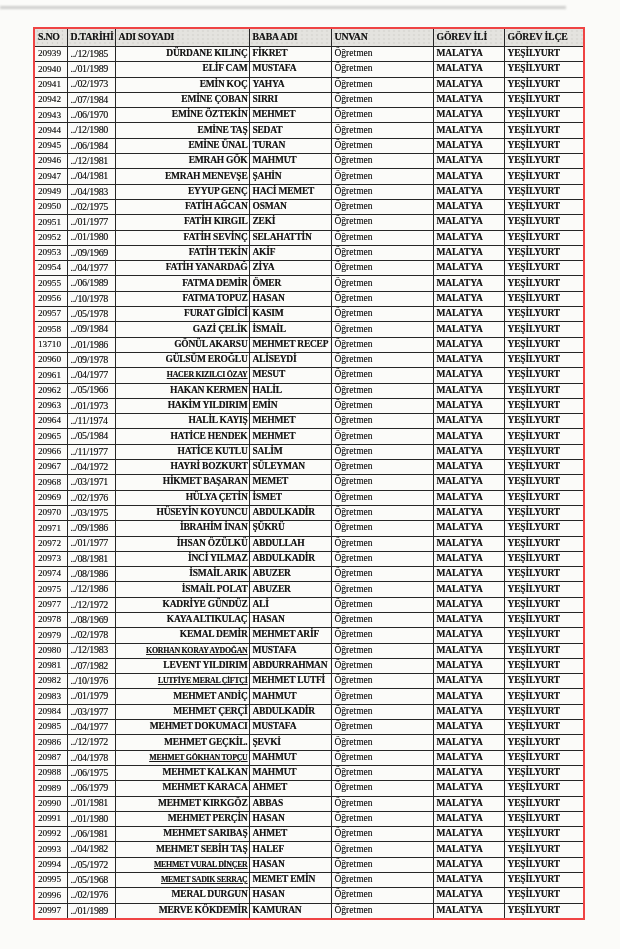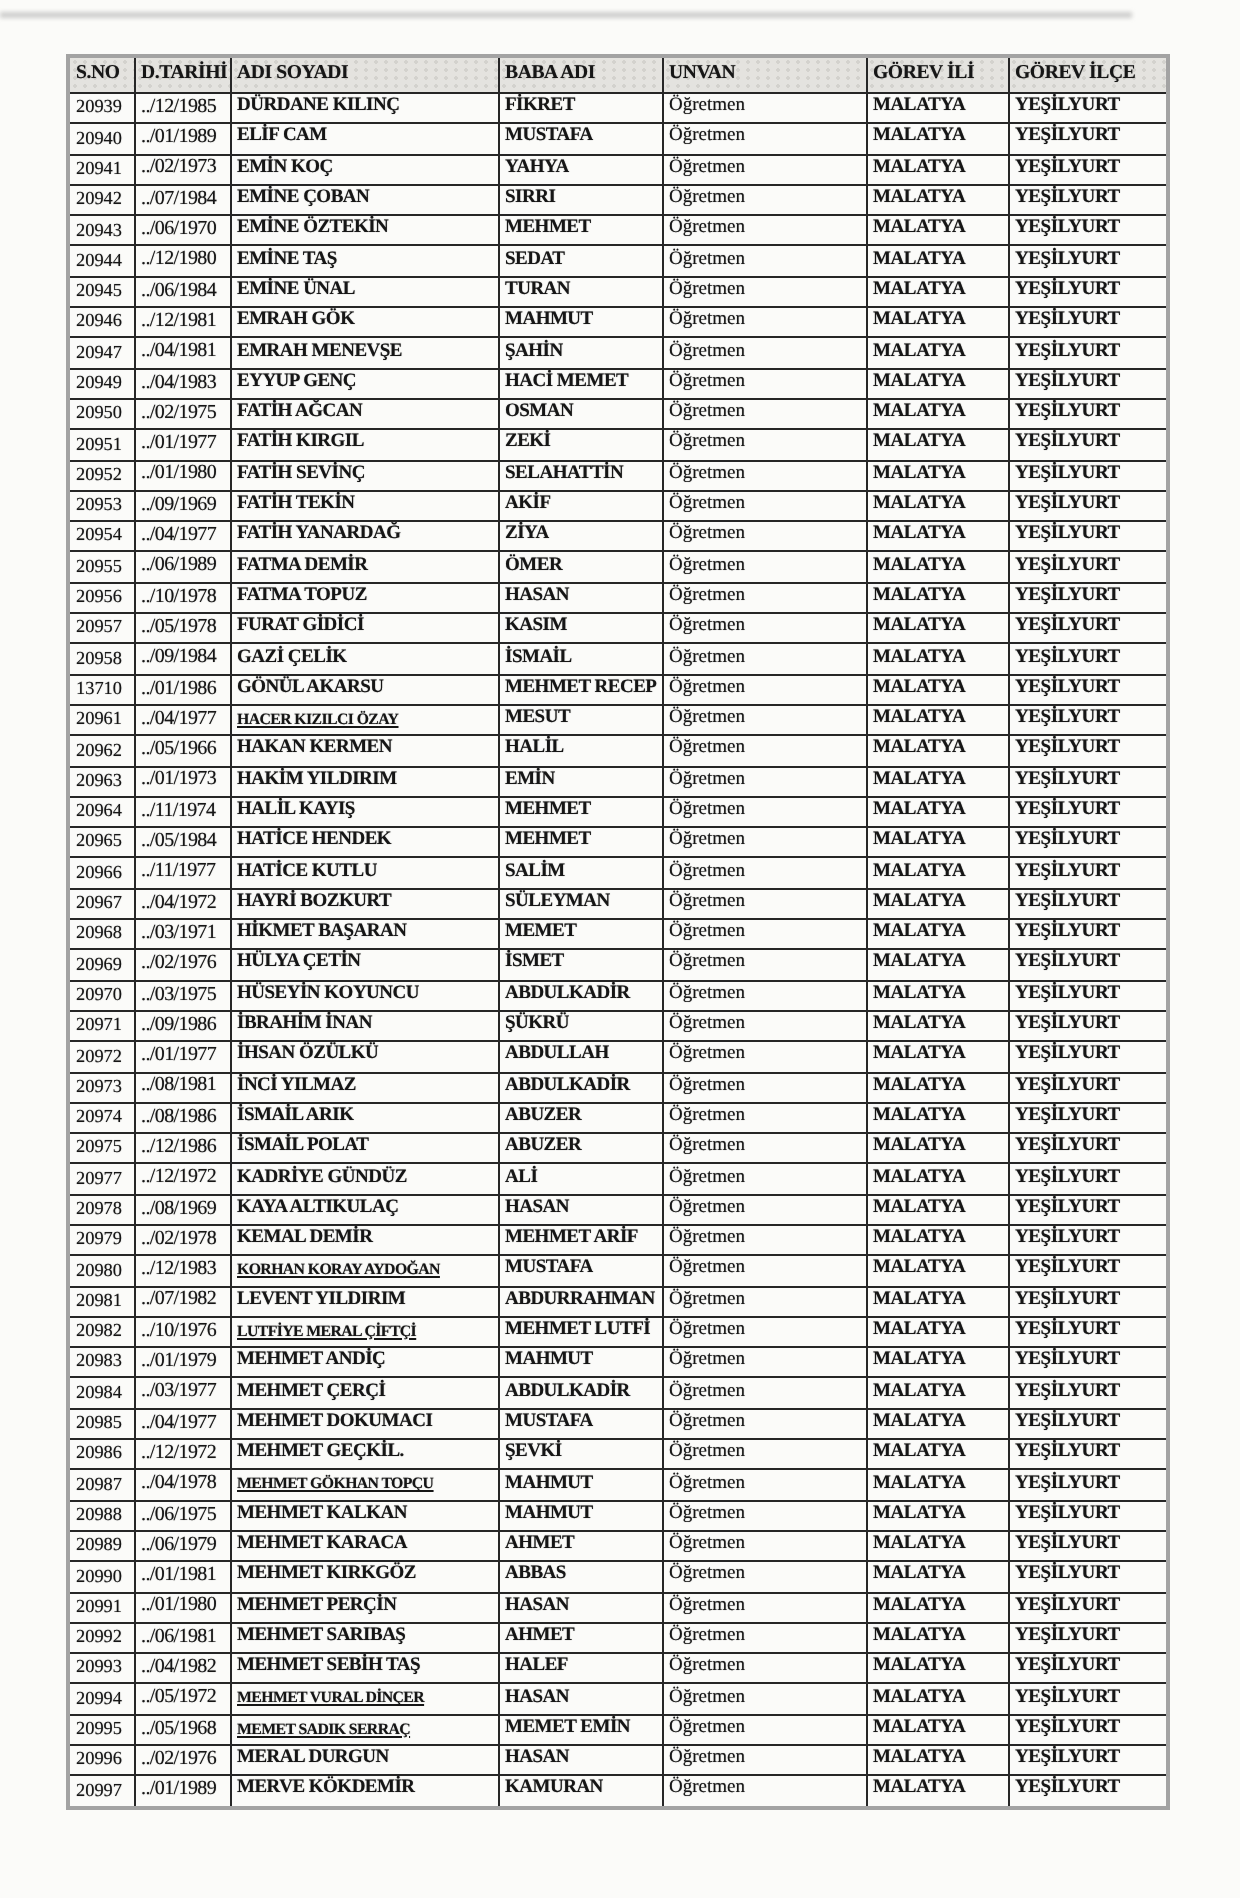--- a/index.html
+++ b/index.html
@@ -15,21 +15,21 @@
   .scan-streak{
     position:absolute;top:6px;left:0;width:566px;height:3px;
     background:rgba(140,140,140,0.40);
     filter:blur(1px);
   }
   table.roster{
     position:absolute;left:33px;top:27px;
     width:550px;
     border-collapse:collapse;
     table-layout:fixed;
-    border:2px solid #a3a3a3;
+    border:2px solid #ef4444;
   }
   col.c0{width:33px}
   col.c1{width:48px}
   col.c2{width:134px}
   col.c3{width:82px}
   col.c4{width:102px}
   col.c5{width:71px}
   col.c6{width:80px}
   .roster th,.roster td{
     border:1.4px solid #262626;
@@ -49,21 +49,21 @@
     background-color:#e4e3df;
     background-image:radial-gradient(rgba(60,60,55,0.10) 1px, transparent 1.2px);
     background-size:5px 4px;
   }
   .roster td{
     height:14.3px;
     font-size:9.5px;
   }
   td.c0{font-weight:400;font-size:9.2px;}
   td.c1{font-weight:400;font-size:10px;letter-spacing:-0.3px;}
-  td.c2{font-weight:700;letter-spacing:-0.25px;}
+  td.c2{font-weight:700;letter-spacing:-0.25px;text-align:right;}
   td.c3{font-weight:700;letter-spacing:-0.25px;}
   td.c4{font-weight:400;}
   td.c5{font-weight:700;letter-spacing:-0.2px;margin-top:29px;}
   td.c6{font-weight:700;letter-spacing:-0.2px;font-family:Liberation Serif, serif;}
   td.long{font-size:7.9px;letter-spacing:-0.3px;text-decoration:underline;}
 </style>
 </head>
 <body>
 
 <div class="page">
@@ -264,20 +264,29 @@
         <tr>
           <td class="c0">13710</td>
           <td class="c1">../01/1986</td>
           <td class="c2">GÖNÜL AKARSU</td>
           <td class="c3">MEHMET RECEP</td>
           <td class="c4">Öğretmen</td>
           <td class="c5">MALATYA</td>
           <td class="c6">YEŞİLYURT</td>
         </tr>
         <tr>
+          <td class="c0">20960</td>
+          <td class="c1">../09/1978</td>
+          <td class="c2">GÜLSÜM EROĞLU</td>
+          <td class="c3">ALİSEYDİ</td>
+          <td class="c4">Öğretmen</td>
+          <td class="c5">MALATYA</td>
+          <td class="c6">YEŞİLYURT</td>
+        </tr>
+        <tr>
           <td class="c0">20961</td>
           <td class="c1">../04/1977</td>
           <td class="c2 long">HACER KIZILCI ÖZAY</td>
           <td class="c3">MESUT</td>
           <td class="c4">Öğretmen</td>
           <td class="c5">MALATYA</td>
           <td class="c6">YEŞİLYURT</td>
         </tr>
         <tr>
           <td class="c0">20962</td>

